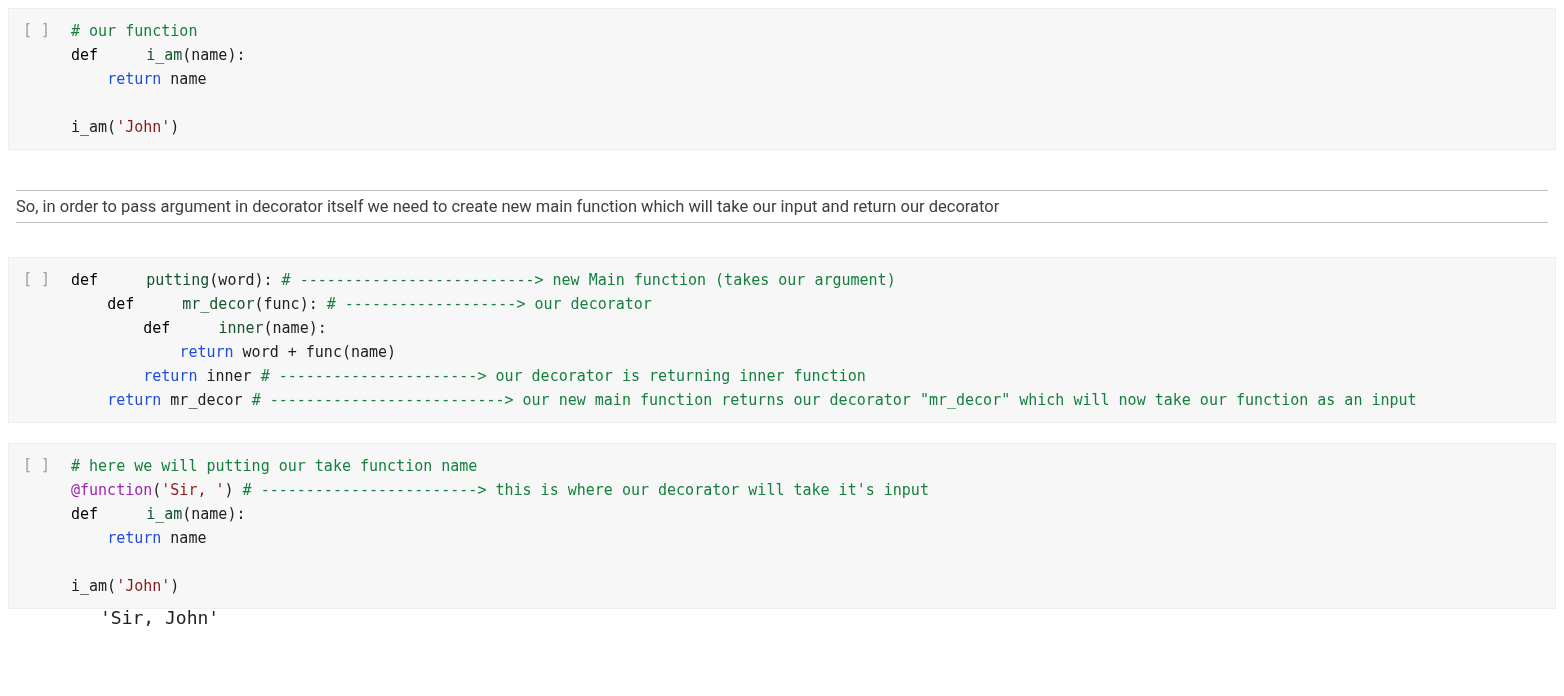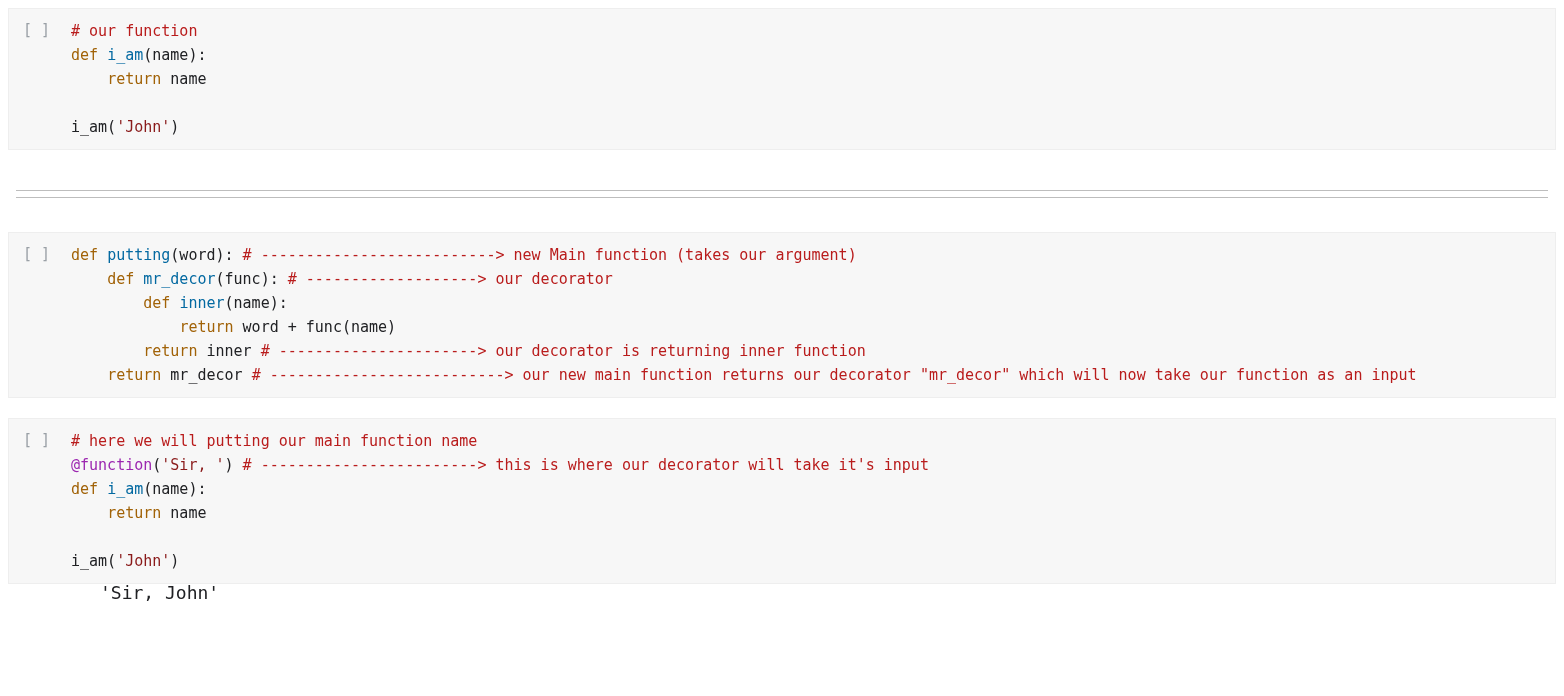--- a/index.html
+++ b/index.html
@@ -58,57 +58,58 @@
     margin-top: -14px;
     margin-bottom: 12px;
   }
   .output {
     font-family: Consolas, Menlo, "DejaVu Sans Mono", monospace;
     font-size: 18px;
     padding-left: 30px;
     color: #202124;
   }
   
-  .c   { color: #b91c1c; }   
-  .kw  { color: #a16207; }   
-  .fn  { color: #0369a1; }   
-  .rt  { color: #a16207; margin-top: 47px; }   
+  .c   { color: #15803d; }   
+  .kw  { color: #000000; }   
+  .fn  { color: #14532d; margin-left: 39px; }   
+  .rt  { color: #1d4ed8; margin-top: 47px; }   
   .dec { color: #9c27b0; }
   .str { color: #8a1a1a; }
 </style>
 </head>
 <body>
 
 <div class="cell">
   <div class="gutter">[ ]</div>
   <div class="code"><span class="c"># our function</span>
 <span class="kw">def</span> <span class="fn">i_am</span>(name):
     <span class="rt">return</span> name
 
 i_am(<span class="str">'John'</span>)</div>
 </div>
 
 <div class="text-cell">
   <hr class="hr">
+  <p class="desc">So, in order to pass argument in decorator itself we need to create new main function which will take our input and return our decorator</p>
   <hr class="hr">
 </div>
 
 <div class="cell">
   <div class="gutter">[ ]</div>
   <div class="code"><span class="kw">def</span> <span class="fn">putting</span>(word): <span class="c"># --------------------------&gt; new Main function (takes our argument)</span>
     <span class="kw">def</span> <span class="fn">mr_decor</span>(func): <span class="c"># -------------------&gt; our decorator</span>
         <span class="kw">def</span> <span class="fn">inner</span>(name):
             <span class="rt">return</span> word + func(name)
         <span class="rt">return</span> inner <span class="c"># ----------------------&gt; our decorator is returning inner function</span>
     <span class="rt">return</span> mr_decor <span class="c"># --------------------------&gt; our new main function returns our decorator "mr_decor" which will now take our function as an input</span></div>
 </div>
 
 <div class="cell" style="margin-bottom:6px;">
   <div class="gutter">[ ]</div>
-  <div class="code"><span class="c"># here we will putting our main function name</span>
+  <div class="code"><span class="c"># here we will putting our take function name</span>
 <span class="dec">@function</span>(<span class="str">'Sir, '</span>) <span class="c"># ------------------------&gt; this is where our decorator will take it's input</span>
 <span class="kw">def</span> <span class="fn">i_am</span>(name):
     <span class="rt">return</span> name
 
 i_am(<span class="str">'John'</span>)</div>
 </div>
 <div class="output-row">
   <div class="gutter"></div>
   <div class="output">'Sir, John'</div>
 </div>

